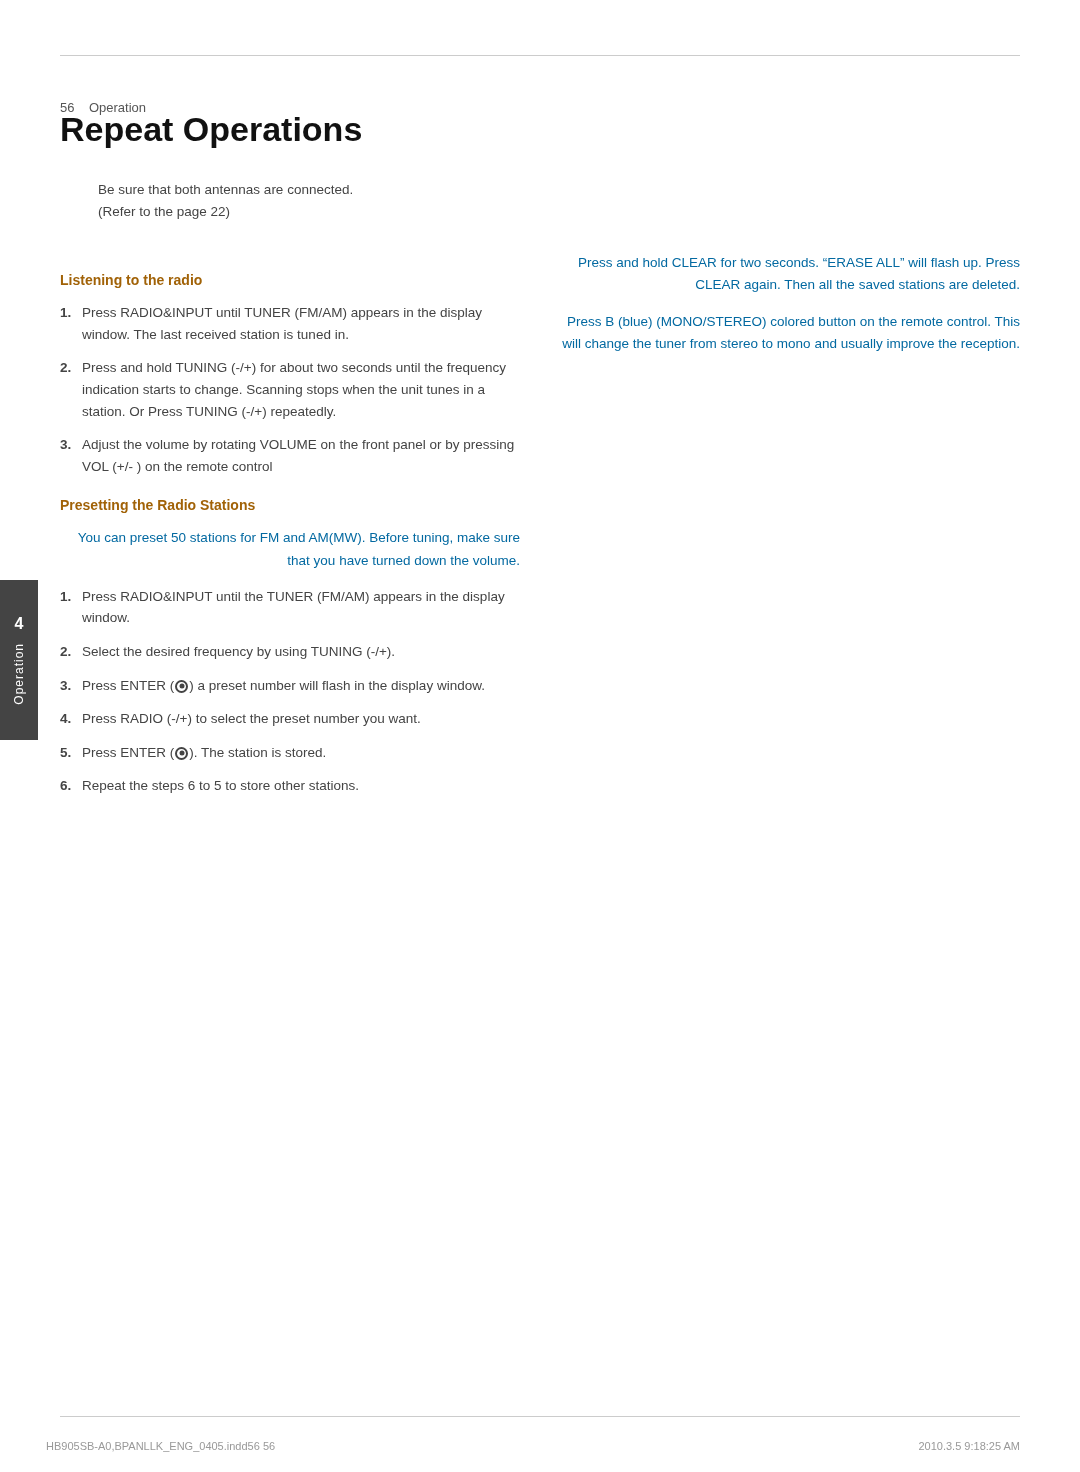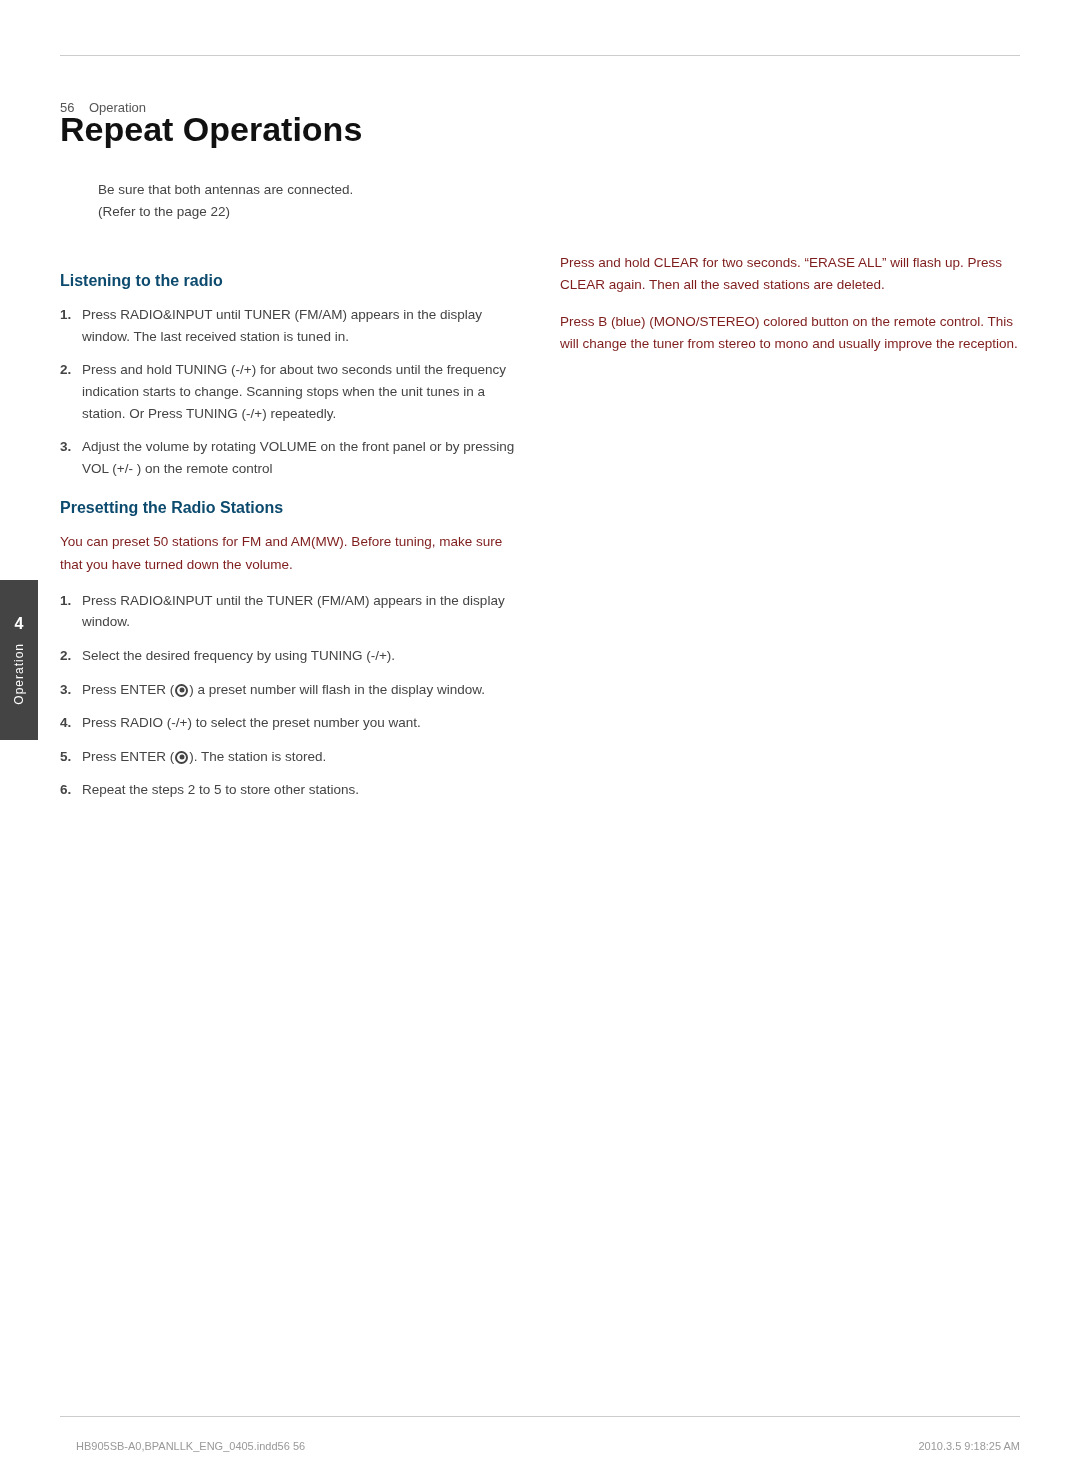--- a/index.html
+++ b/index.html
@@ -116,32 +116,33 @@
 
     .col-left {
       flex: 1;
     }
 
     .col-right {
       flex: 1;
     }
 
     .section-title {
-      font-size: 16px;
-      font-weight: bold;
-      color: #0c4a6e;
+      font-size: 14px;
+      font-weight: bold;
+      color: #a16207;
       margin-bottom: 14px;
       margin-top: 20px;
     }
 
     .section-text {
       font-size: 13.5px;
-      color: #7f1d1d;
+      color: #0369a1;
       line-height: 1.65;
       margin-bottom: 14px;
+      text-align: right;
     }
 
     .numbered-list {
       list-style: none;
       padding: 0;
       margin: 0;
     }
 
     .numbered-list li {
       display: flex;
@@ -159,21 +160,21 @@
     }
 
     .numbered-list li .text {
       flex: 1;
     }
 
     
     .footer {
       position: absolute;
       bottom: 20px;
-      left: 76px;
+      left: 46px;
       right: 60px;
       display: flex;
       align-items: flex-start;
       justify-content: space-between;
       font-size: 11px;
       color: #999;
       margin-top: 32px;
     }
 
     .circle-icon {
@@ -262,21 +263,21 @@
         <li>
           <span class="num">4.</span>
           <span class="text">Press RADIO (-/+) to select the preset number you want.</span>
         </li>
         <li>
           <span class="num">5.</span>
           <span class="text">Press ENTER (<span class="circle-icon"></span>). The station is stored.</span>
         </li>
         <li>
           <span class="num">6.</span>
-          <span class="text">Repeat the steps 2 to 5 to store other stations.</span>
+          <span class="text">Repeat the steps 6 to 5 to store other stations.</span>
         </li>
       </ol>
 
     </div>
 
     <div class="col-right">
 
       <p class="section-text">Press and hold CLEAR for two seconds. “ERASE ALL” will flash up. Press CLEAR again. Then all the saved stations are deleted.</p>
 
       <p class="section-text">Press B (blue) (MONO/STEREO) colored button on the remote control. This will change the tuner from stereo to mono and usually improve the reception.</p>

